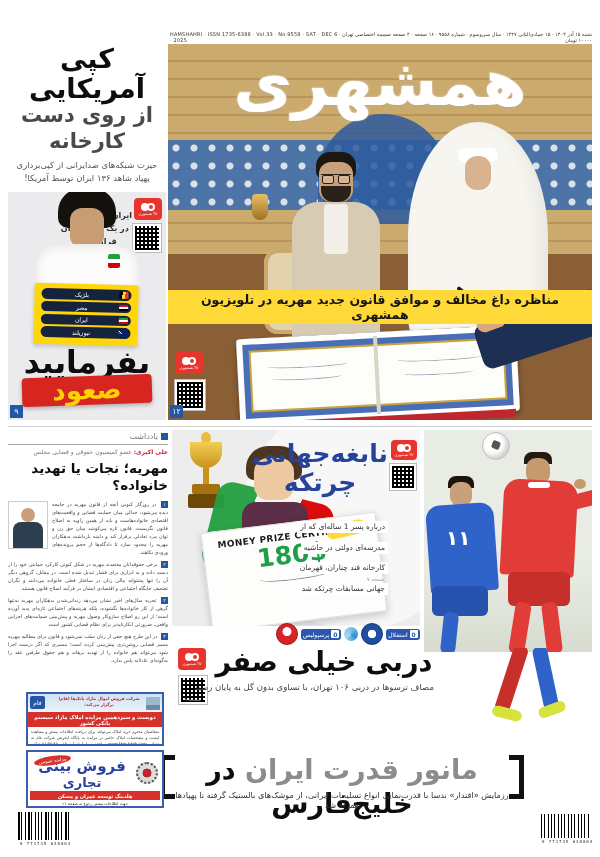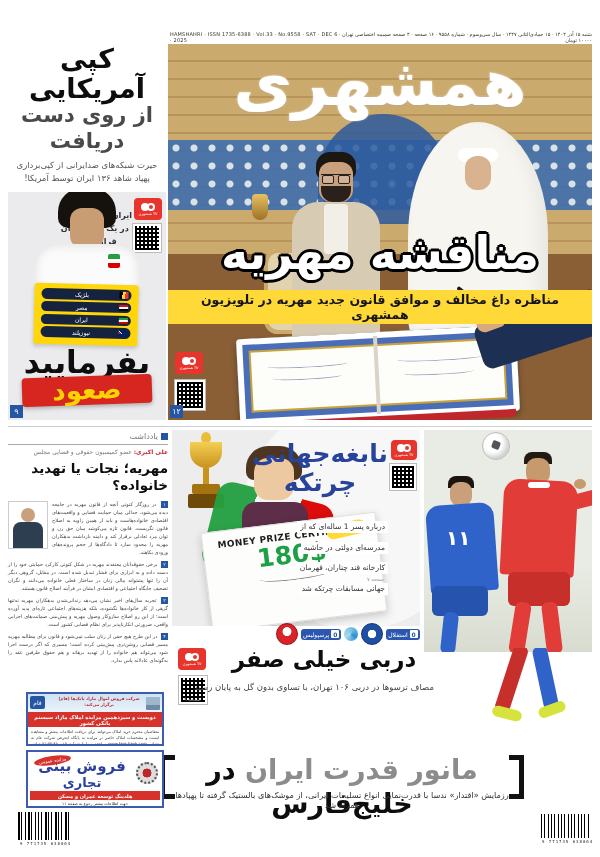--- a/index.html
+++ b/index.html
@@ -184,21 +184,21 @@
   .sstrip{position:absolute;left:276px;top:622px;width:166px;height:24px;display:flex;align-items:center;gap:3px}
   .crest{width:20px;height:20px;border-radius:50%;flex:0 0 auto}
   .crest-pp{background:radial-gradient(circle at 50% 38%,#fff 0 26%,#d8232a 30%);border:1px solid #9e0f13}
   .crest-es{background:radial-gradient(circle at 50% 50%,#fff 0 28%,#1f4fa3 32%);border:1px solid #13336e}
   .sb-pill{display:flex;align-items:center;background:#2b57b0;border-radius:3px;height:11px;padding:0 2px;gap:2px}
   .sb-name{color:#fff;font-size:6px;direction:rtl;white-space:nowrap}
   .sb-score{background:#fff;color:#2b57b0;font-size:6px;font-weight:700;width:8px;height:8px;
         display:grid;place-items:center;border-radius:1px}
   .lg-icon{width:14px;height:14px;border-radius:50%;flex:0 0 auto;
         background:conic-gradient(#7ec4e8,#2b8fd0,#a8d8ef,#7ec4e8)}
-  .derby-head{position:absolute;left:214px;top:646px;width:220px;text-align:center;font-size:23px;
+  .derby-head{position:absolute;left:214px;top:646px;width:220px;text-align:center;font-size:27px;
         font-weight:900;color:#0d0d0d;direction:rtl}
   .derby-sub{position:absolute;left:184px;top:682px;width:260px;text-align:center;font-size:8.5px;
         color:#444;direction:rtl}
   .derby-pref{position:absolute;left:184px;top:696px;font-size:5px;color:#999;direction:rtl}
   
   .gulf{position:absolute;left:160px;top:753px;width:364px;height:58px}
   .brk{position:absolute;top:2px;width:15px;height:44px;border:5px solid #111;box-sizing:border-box}
   .brk-l{left:0;border-right:none}
   .brk-r{right:0;border-left:none}
   .gulf-h{position:absolute;left:20px;right:20px;top:0;text-align:center;direction:rtl;
@@ -279,37 +279,36 @@
       <i class="script-line" style="left:30px;top:26px;width:80px"></i>
       <i class="script-line" style="left:34px;top:38px;width:70px"></i>
       <i class="script-line" style="left:160px;top:26px;width:86px"></i>
       <i class="script-line" style="left:166px;top:40px;width:70px"></i>
     </div>
     <div class="sleeve"></div>
     <div class="hand"></div>
     <div class="pen"></div>
 
     <div class="masthead fa">همشهری</div>
-    <div class="lead-head">مناقشه مهریه</div>
     <div class="lead-sub-w"><span class="lead-sub">مناظره داغ مخالف و موافق قانون جدید مهریه در تلویزیون همشهری</span></div>
 
     <div class="htv" style="position:absolute;left:7px;top:308px;width:28px;height:22px">
       <span class="htv-cs">
           <i class="htv-c1"></i>
           <i class="htv-c2"></i>
         </span>
       <span class="htv-t">همشهری TV</span>
     </div>
     <div class="qr" style="position:absolute;left:7px;top:336px;width:26px;height:26px"></div>
     <div class="pbadge" style="position:absolute;left:2px;bottom:2px">۱۲</div>
   </div>
 
   <div class="drone">
     <div class="drone-h1">کپی آمریکایی</div>
-    <div class="drone-h2">از روی دست دریافت</div>
+    <div class="drone-h2">از روی دست کارخانه</div>
     <div class="drone-sub">حیرت شبکه‌های ضدایرانی از کپی‌برداری پهپاد شاهد ۱۳۶ ایران توسط آمریکا!</div>
     <div class="stats">
       <div class="stat" style="left:2px">
         <div class="circ">
           <svg width="26" height="14" viewBox="0 0 26 14">
               <polygon points="0,12 13,0 26,12 13,7" fill="#111"></polygon>
             </svg>
         </div>
         <div class="num fa"><span>۱۸۵</span></div>
         <div class="unit fa">کیلومتر</div>

